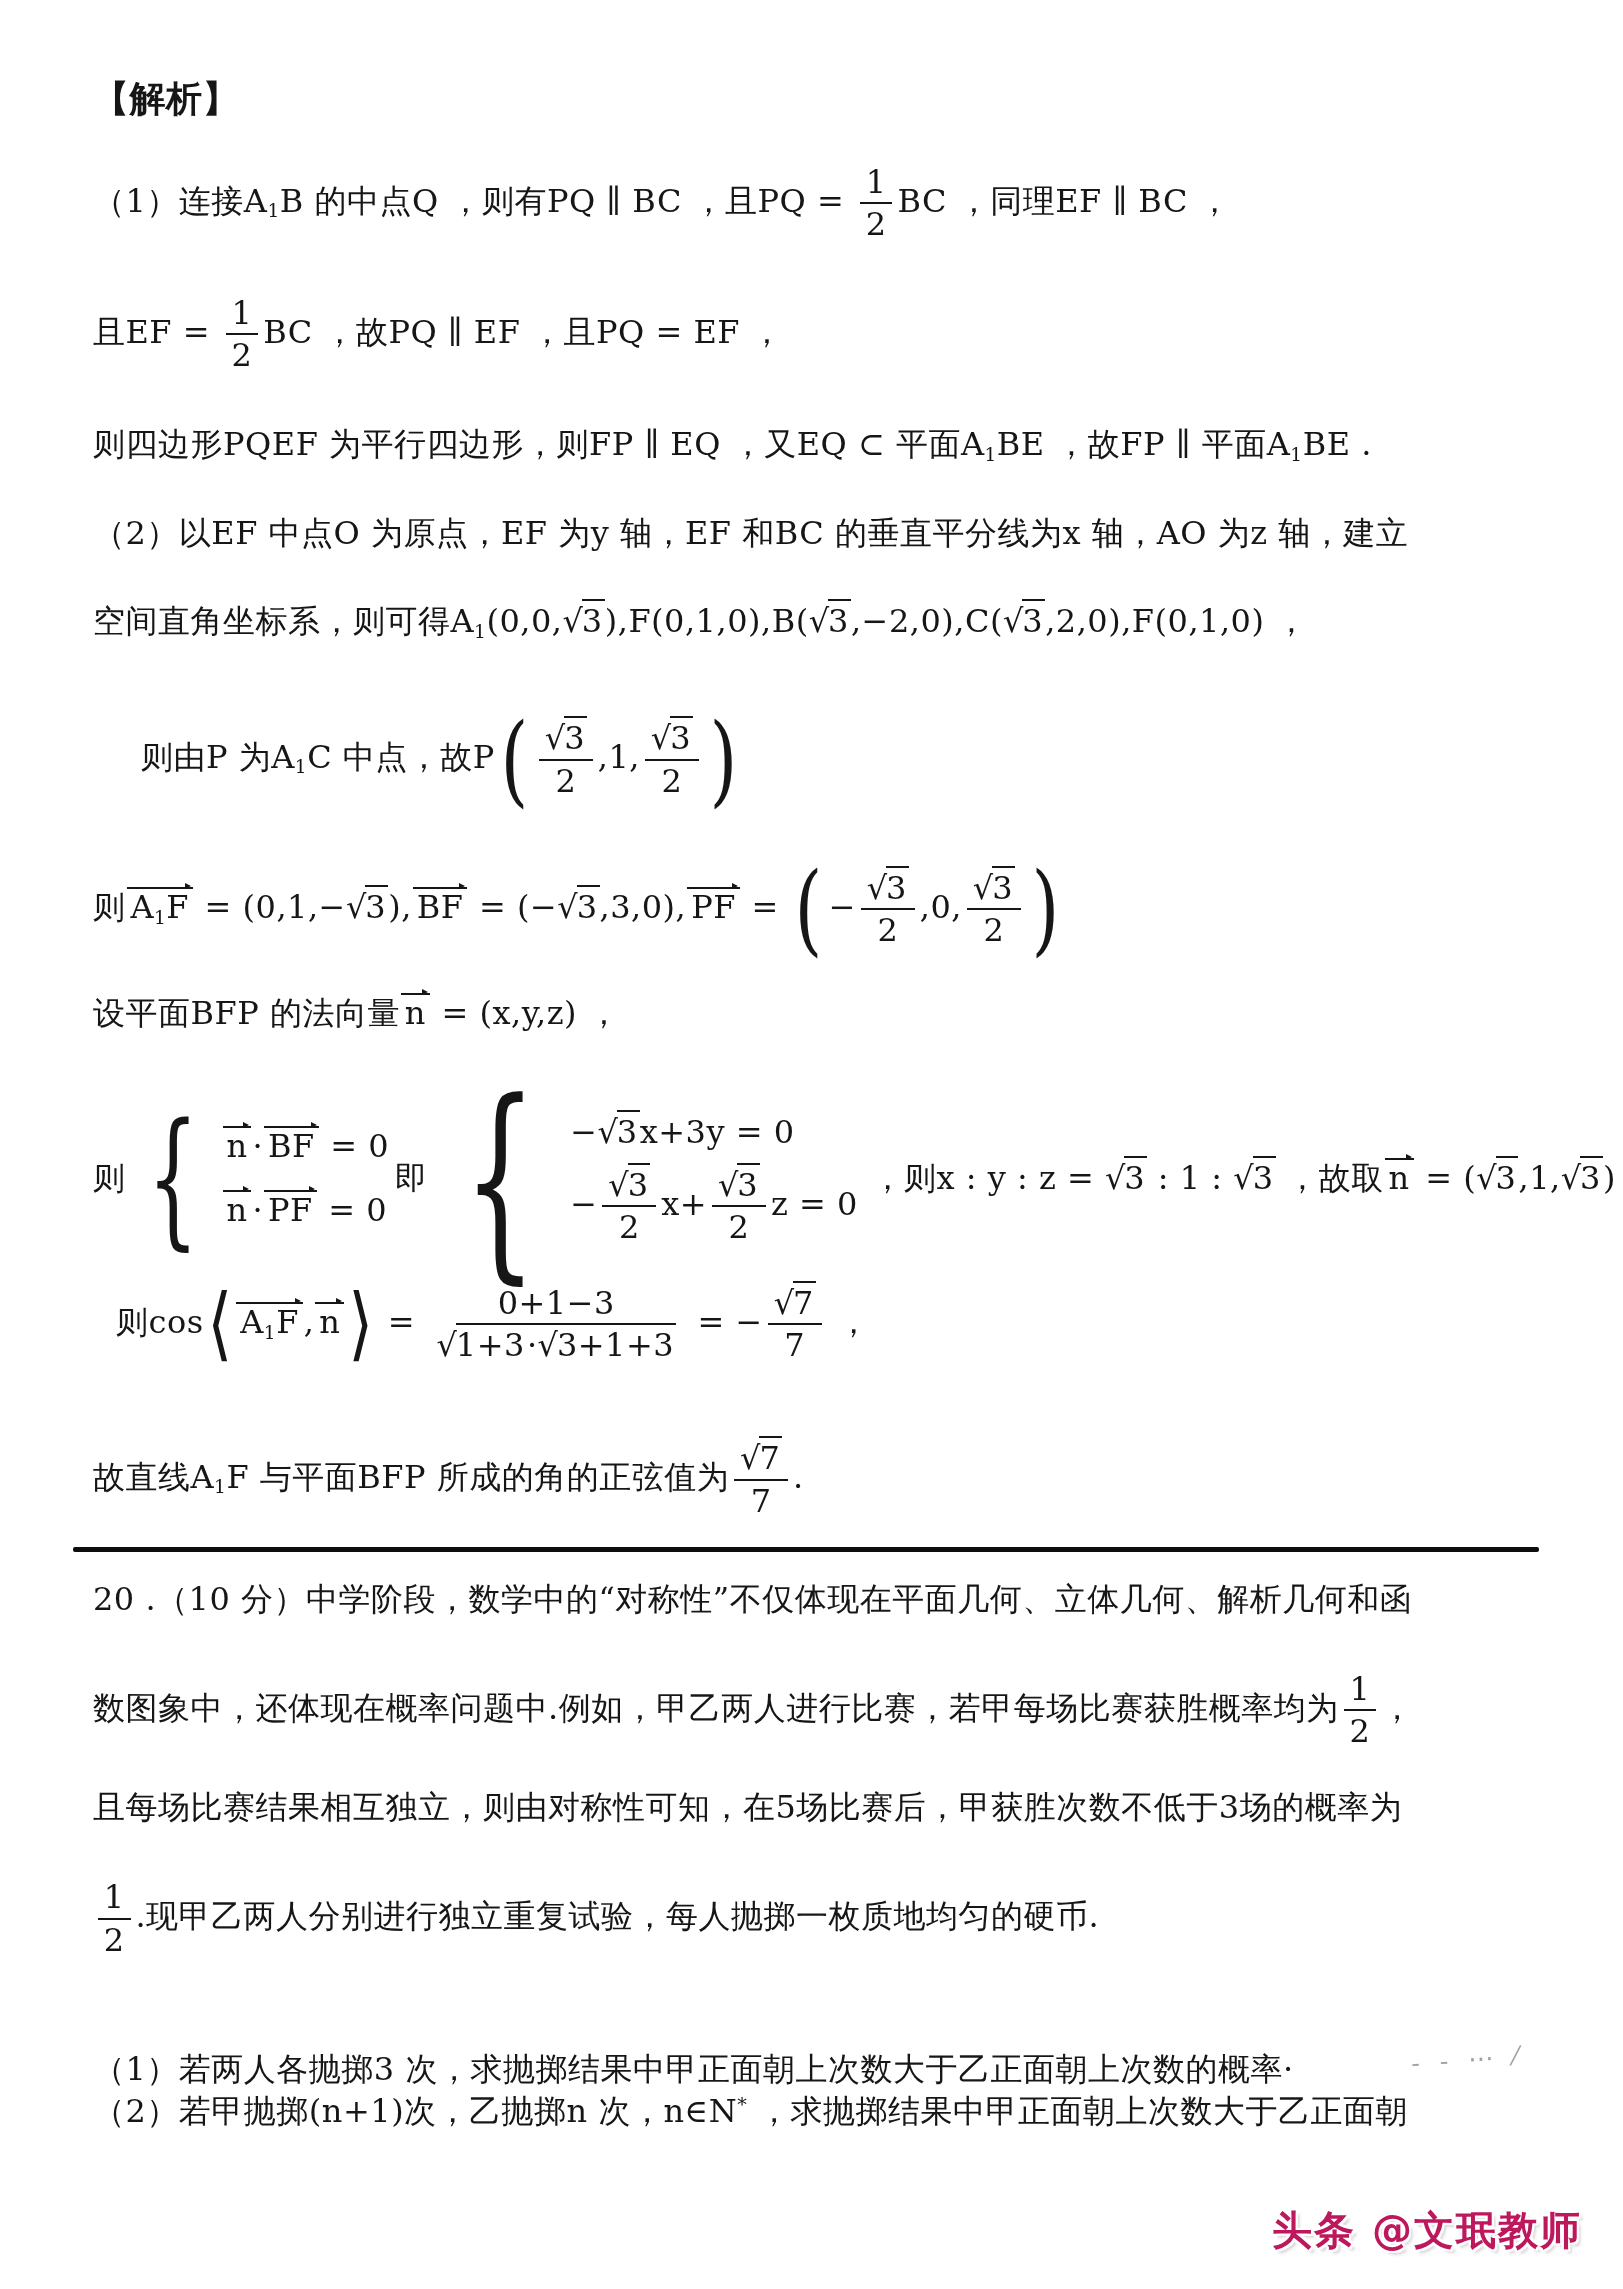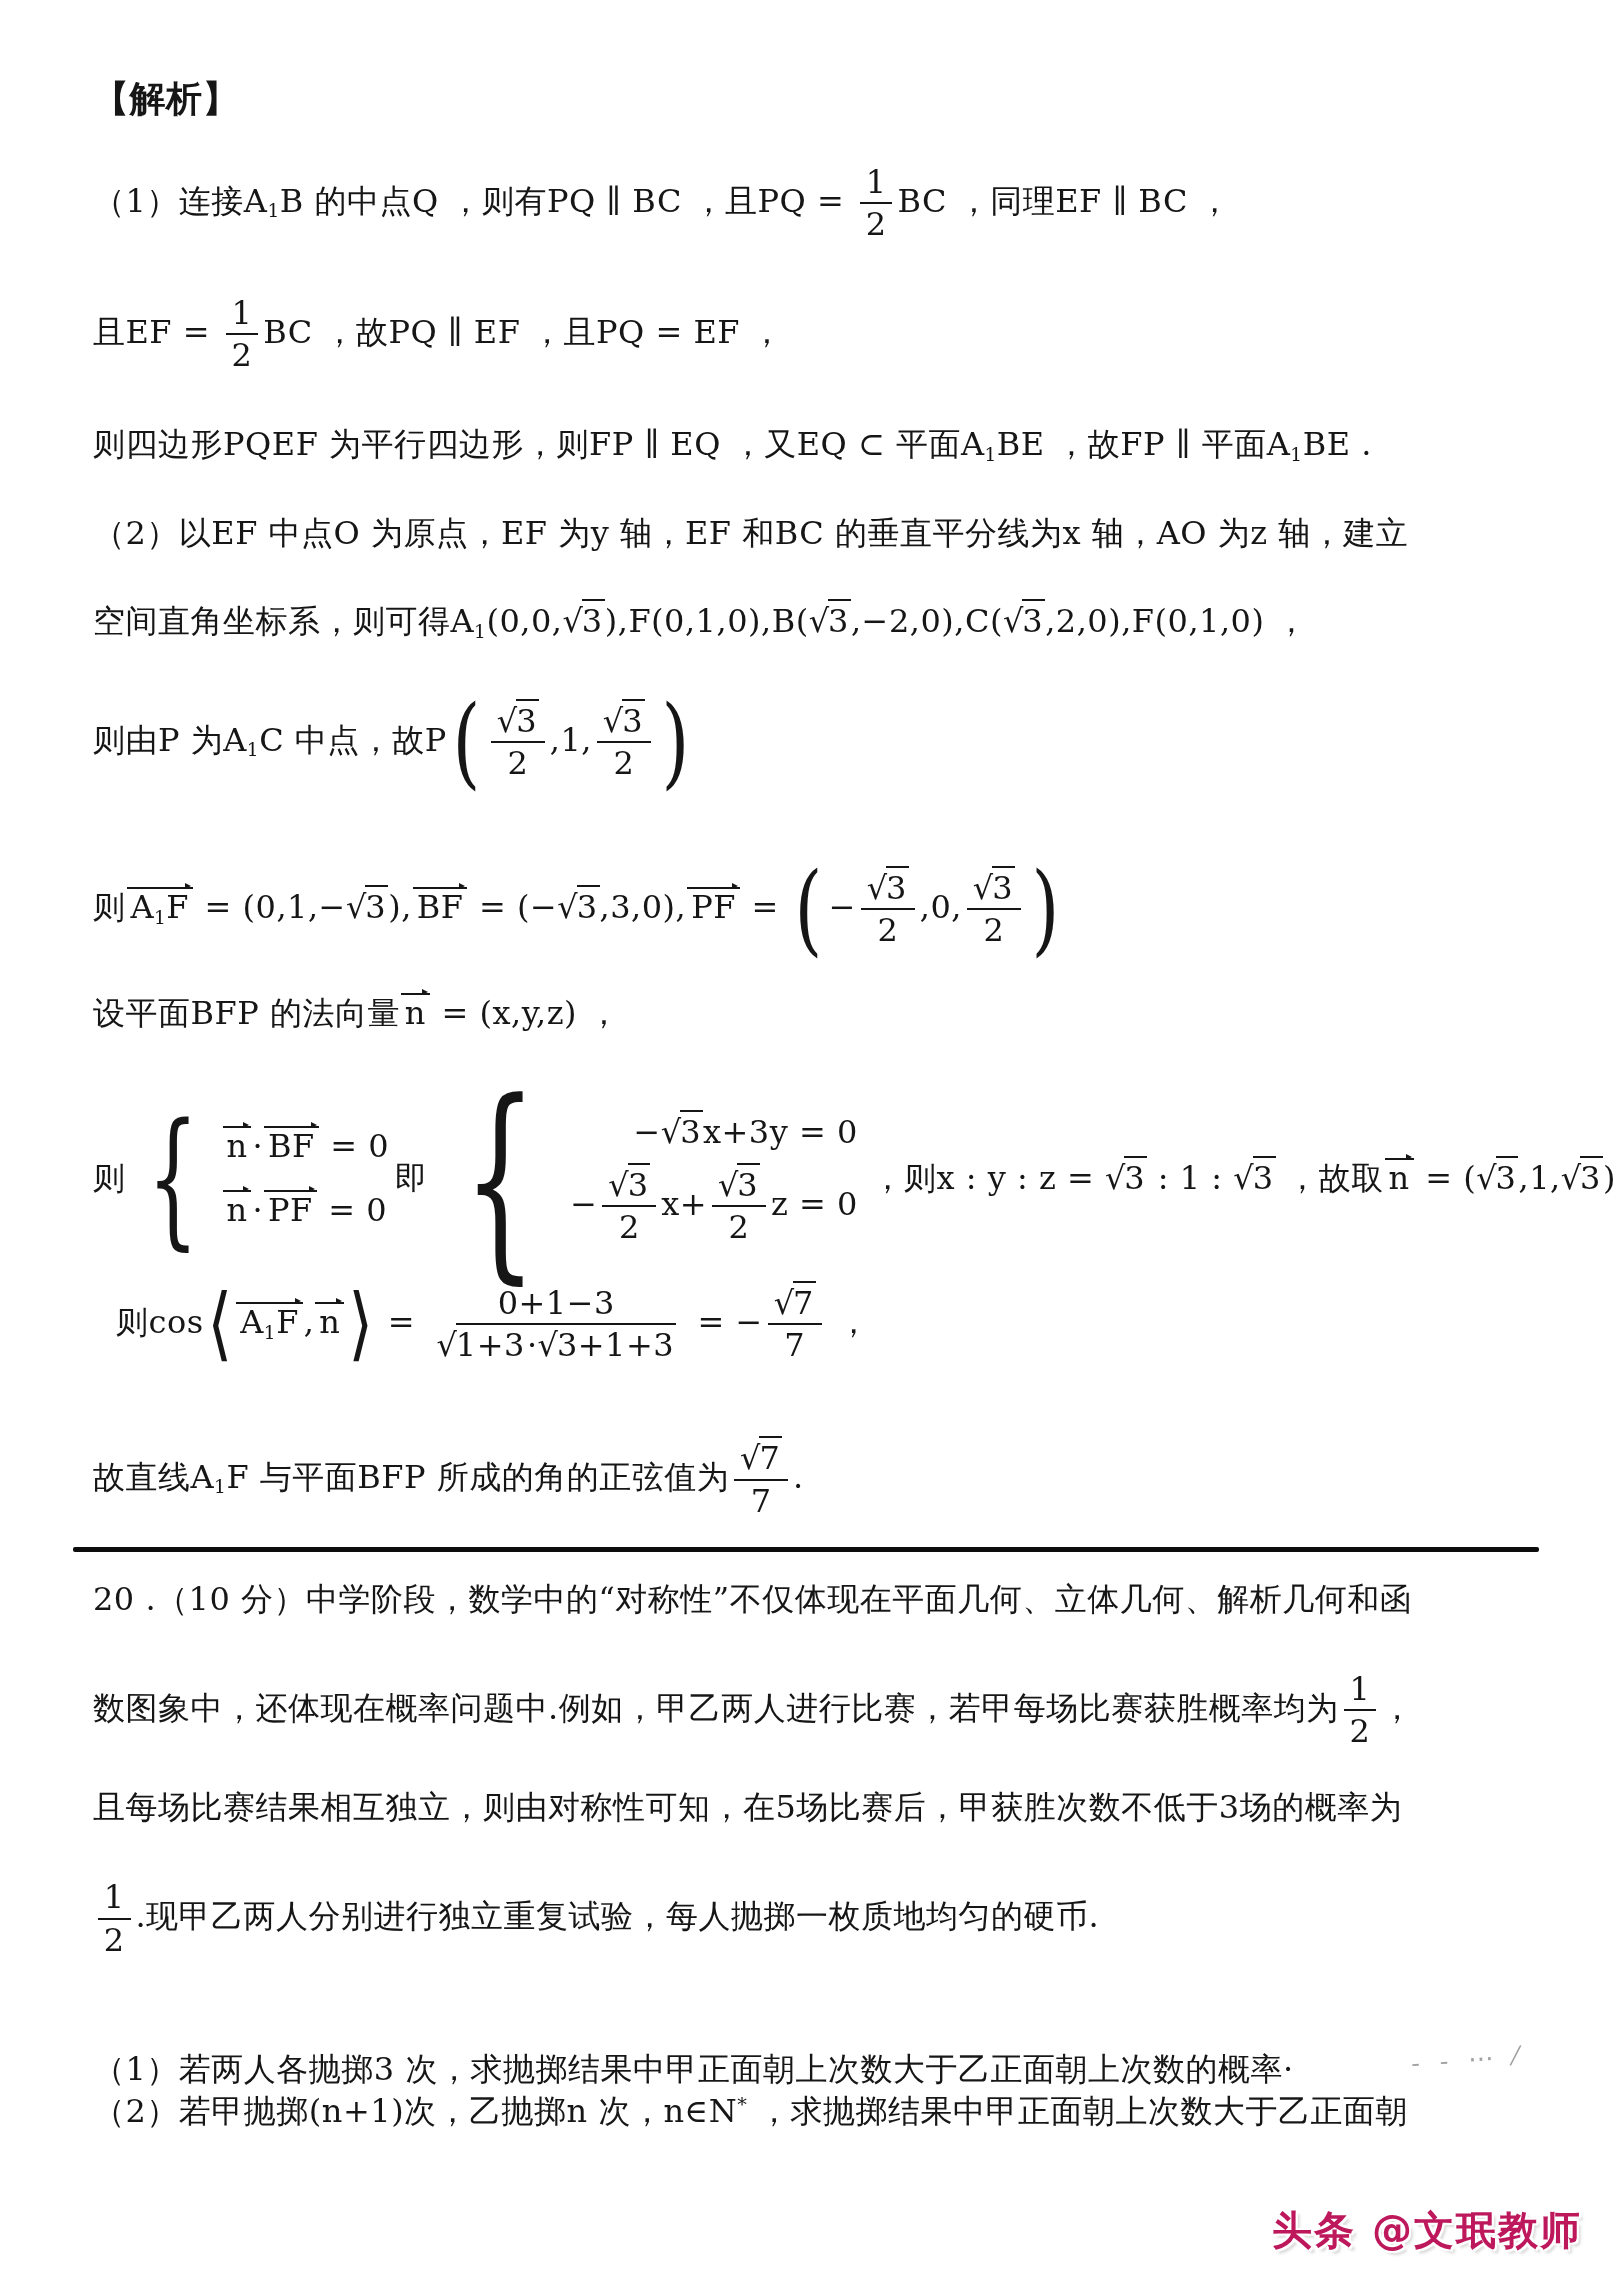--- a/index.html
+++ b/index.html
@@ -47,21 +47,21 @@
   }
   sub{font-size:0.58em;vertical-align:-0.3em;}
   sup{font-size:0.6em;vertical-align:0.55em;}
   
   .bp{font-size:3.1em;font-weight:200;vertical-align:middle;line-height:0;display:inline-block;transform:scaleX(.72);}
   .ba{font-size:2.5em;font-weight:200;vertical-align:middle;line-height:0;display:inline-block;transform:scaleX(.8);}
   
   .sys{display:flex;align-items:center;}
   .scol{display:inline-flex;flex-direction:column;align-items:flex-start;}
   .scol.gap1{gap:21.6px;}
-  .scol.gap2{gap:11.8px;align-items:flex-end;}
+  .scol.gap2{gap:11.8px;}
   .brc{font-weight:200;line-height:0;display:inline-block;transform:scaleX(.55);margin-right:2px;}
   .brc1{font-size:147px;}
   .brc2{font-size:211px;}
   .divider{
     position:absolute;left:73px;width:1466px;height:4.9px;
     background:#0d0d0d;border-radius:2px;
   }
   .artifact{
     position:absolute;color:#8a8a8a;font-size:25.5px;letter-spacing:5.9px;
     transform:rotate(-4deg);opacity:.8;
@@ -99,21 +99,21 @@
   </div>
 
   <div class="line" style="top:512px;">
     <span>（2）以EF 中点O 为原点，EF 为y 轴，EF 和BC 的垂直平分线为x 轴，AO 为z 轴，建立</span>
   </div>
 
   <div class="line" style="top:600px;">
     <span>空间直角坐标系，则可得A<sub>1</sub>(0,0,<span class="sq"><span class="sqs">√</span><span class="sqr">3</span></span>),F(0,1,0),B(<span class="sq"><span class="sqs">√</span><span class="sqr">3</span></span>,−2,0),C(<span class="sq"><span class="sqs">√</span><span class="sqr">3</span></span>,2,0),F(0,1,0) ，</span>
   </div>
 
-  <div class="line" style="top:684px;height:116px;display:flex;align-items:center;">
+  <div class="line" style="top:684px;height:116px;display:flex;align-items:flex-end;margin-left:48px;">
     <span>则由P 为A<sub>1</sub>C 中点，故P<span class="bp">(</span><span class="fr">
           <span class="fn"><span class="sq"><span class="sqs">√</span><span class="sqr">3</span></span></span>
           <span class="fd">2</span>
         </span>,1,<span class="fr">
           <span class="fn"><span class="sq"><span class="sqs">√</span><span class="sqr">3</span></span></span>
           <span class="fd">2</span>
         </span><span class="bp">)</span></span>
   </div>
 
   <div class="line" style="top:851px;height:116px;display:flex;align-items:center;">

